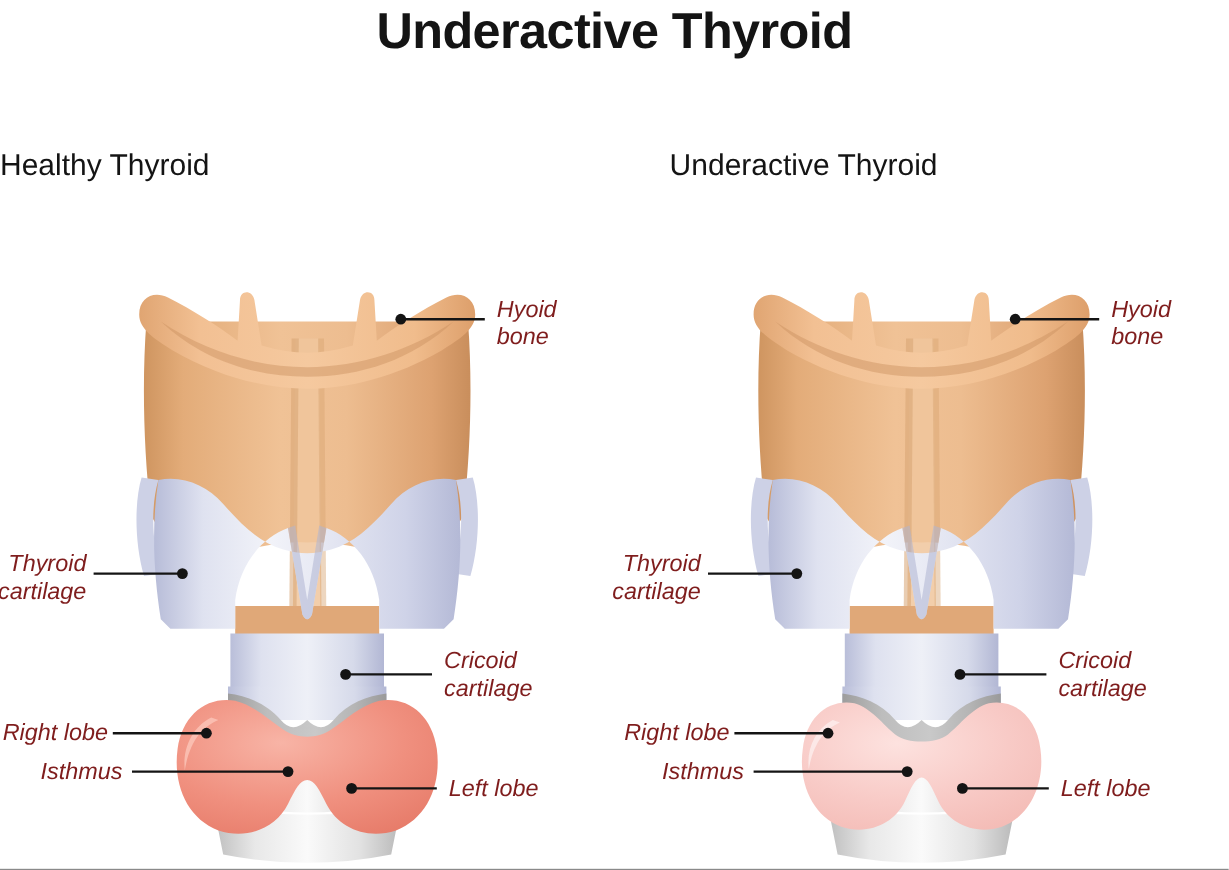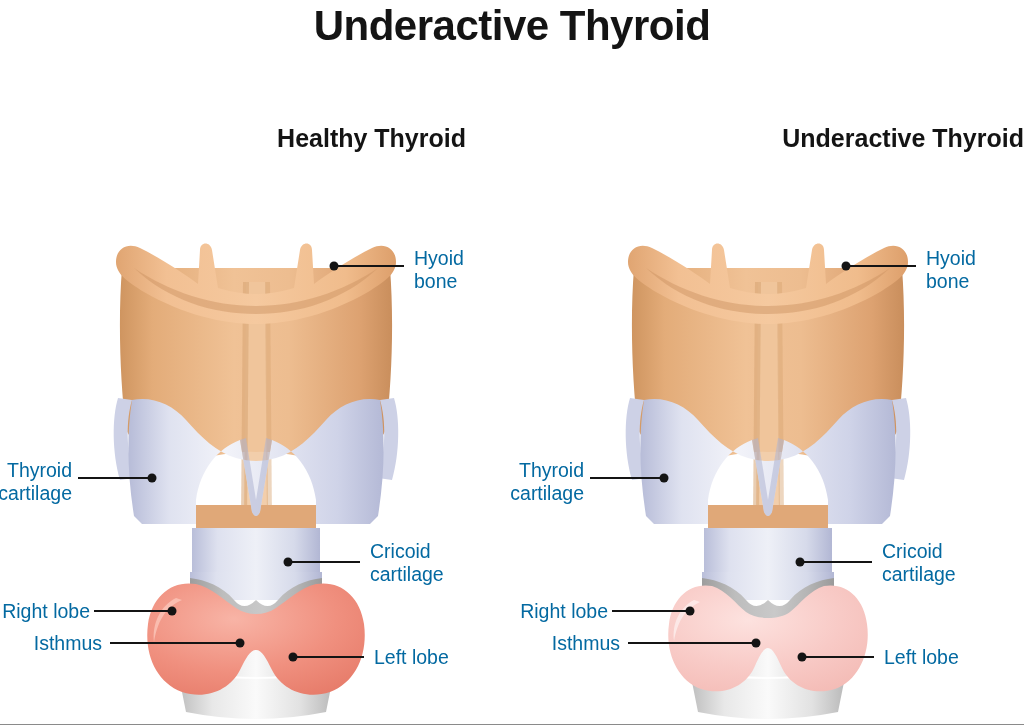--- a/index.html
+++ b/index.html
@@ -25,45 +25,46 @@
     font-size: 42px;
     font-weight: bold;
     letter-spacing: -0.5px;
     color: #141414;
   }
 
   .panel-title {
     position: absolute;
     top: 124px;
     font-size: 25px;
-    font-weight: bold;
+    font-weight: normal;
     color: #141414;
-    text-align: right;
+    text-align: left;
     white-space: nowrap;
   }
   #panel-title-left  { left: 0;   width: 466px; }
   #panel-title-right { left: 558px; width: 466px; }
 
   .figure {
     position: absolute;
     top: 0;
     width: 512px;
     height: 725px;
   }
   #figure-left  { left: 0; }
   #figure-right { left: 512px; }
 
   .figure svg { display: block; }
 
   .label {
     position: absolute;
     font-size: 19.5px;
     line-height: 1.16;
-    color: #0369a1;
+    color: #7f1d1d;
     white-space: nowrap;
+    font-style: italic;
   }
   .label.right-align { text-align: right; }
 
   .bottom-rule {
     position: absolute;
     left: 0;
     bottom: 0;
     width: 1024px;
     height: 1px;
     background: #8a8a8a;

